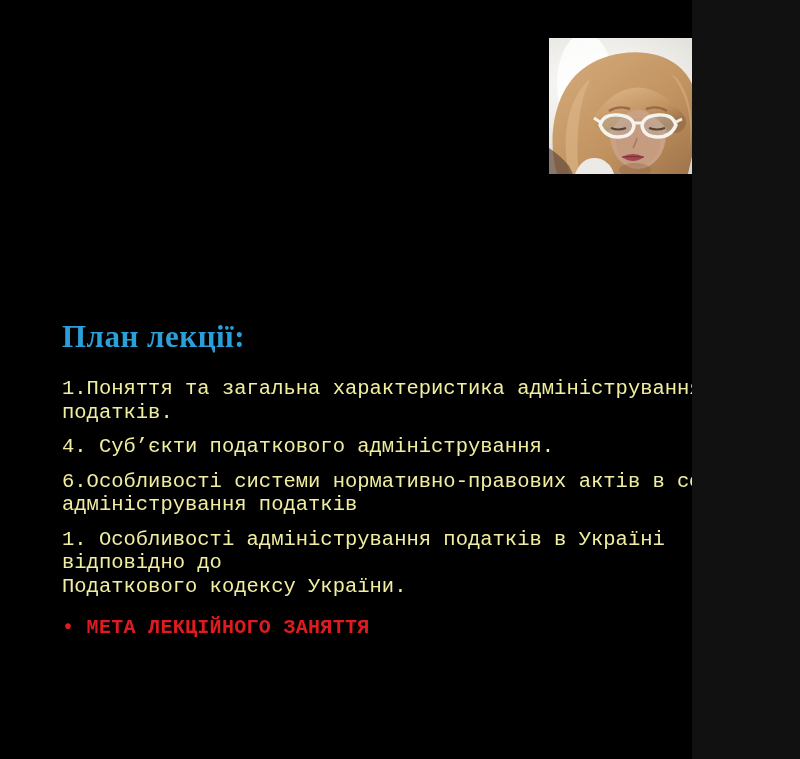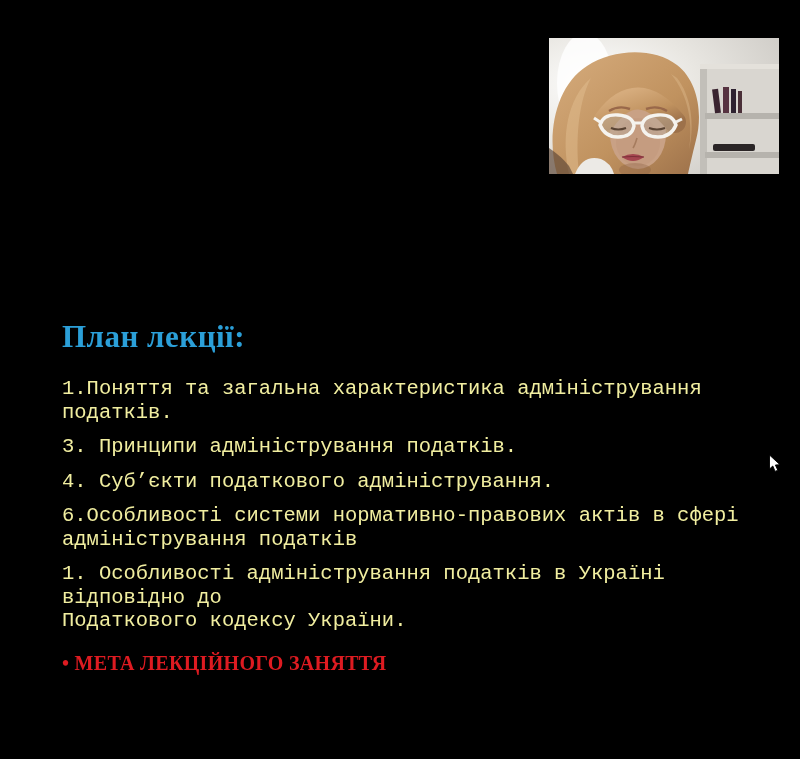--- a/index.html
+++ b/index.html
@@ -6,21 +6,21 @@
     --c-bg:#000000;
     --c-title:#2b9fd8;
     --c-list:#f1eea0;
     --c-note:#de1b21;
   }
   *{margin:0;padding:0;box-sizing:border-box;}
   html,body{background:#111;}
   body{font-family:"Liberation Serif", serif;}
   .stage{
     position:relative;
-    width:800px;height:759px;
+    width:692px;height:759px;
     background:var(--c-bg);
     overflow:hidden;
   }
   
   .webcam{
     position:absolute;
     left:549px;top:38px;
     width:230px;height:136px;
     overflow:hidden;
     background:#d3d0cb;
@@ -43,21 +43,21 @@
   }
   .slide-item{
     font-family:Liberation Mono, monospace;
     font-size:20.5px;
     line-height:23.5px;
     color:var(--c-list);
     white-space:pre-line;
     margin-bottom:11px;
   }
   .slide-note{
-    font-family:Liberation Serif, serif;
+    font-family:Liberation Mono, monospace;
     font-weight:700;
     font-size:20px;
     line-height:24px;
     letter-spacing:0.3px;
     color:var(--c-note);
     margin-top:18px;
   }
   
   .cursor{
     position:absolute;
@@ -137,21 +137,20 @@
 
         <path d="M 26 136 Q 34 116 52 121 Q 62 125 65 136 Z" fill="#eceae6"></path>
         <path d="M 0 136 L 0 110 Q 12 118 20 128 L 24 136 Z" fill="#5a4434" opacity="0.65"></path>
       </g>
     </svg>
   </div>
 
   <div class="slide">
     <div class="slide-title">План лекції:</div>
     <div class="slide-item">1.Поняття та загальна характеристика адміністрування податків.</div>
-    <div class="slide-item">3. Принципи адміністрування податків.</div>
     <div class="slide-item">4. Суб’єкти податкового адміністрування.</div>
     <div class="slide-item">6.Особливості системи нормативно-правових актів в сфері
 адміністрування податків</div>
     <div class="slide-item">1. Особливості адміністрування податків в Україні відповідно до
 Податкового кодексу України.</div>
     <div class="slide-note">• МЕТА ЛЕКЦІЙНОГО ЗАНЯТТЯ</div>
   </div>
 
   <div class="cursor" style="left: 768px; top: 454px;">
     <svg width="13" height="19" viewBox="0 0 13 19" xmlns="http://www.w3.org/2000/svg">

